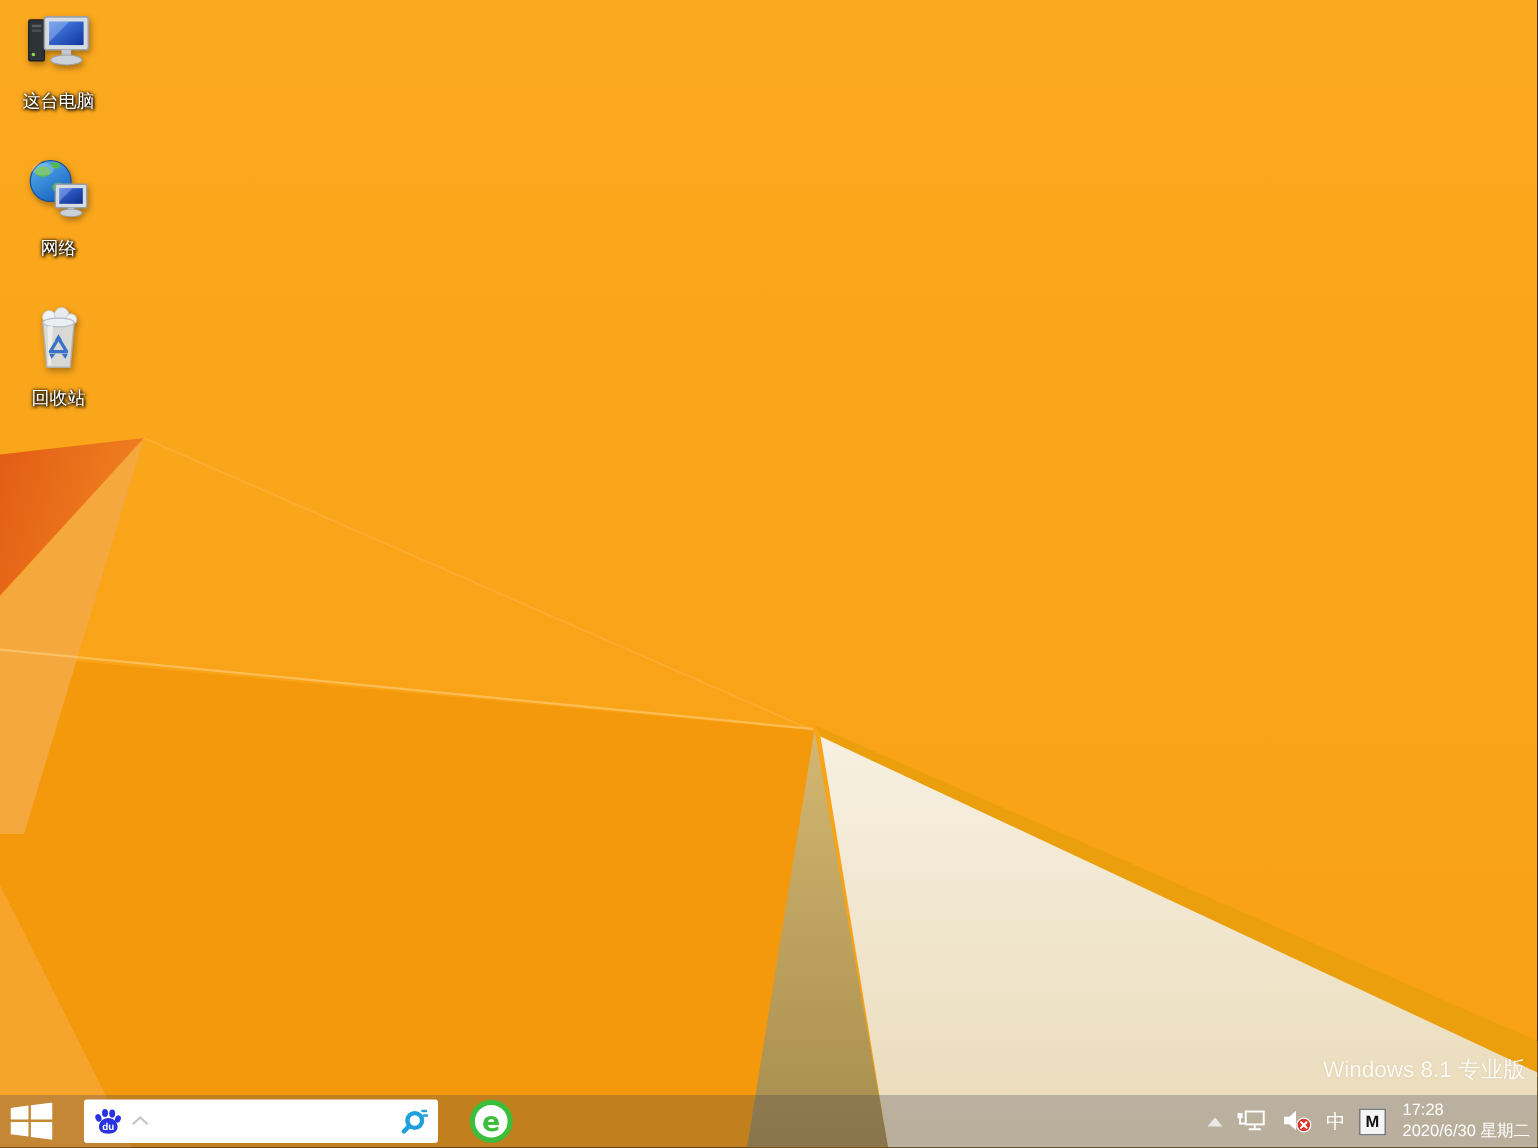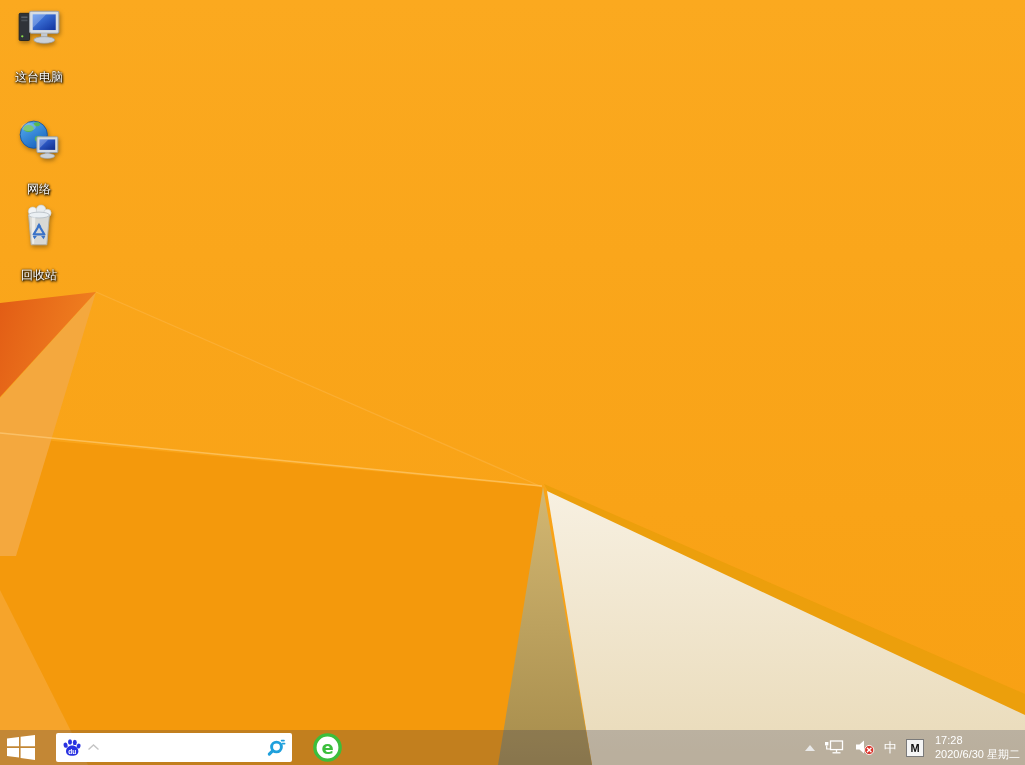--- a/index.html
+++ b/index.html
@@ -7,21 +7,21 @@
     position:relative;width:1025px;height:765px;overflow:hidden;
     font-family:"Liberation Sans","DejaVu Sans",sans-serif;
     -webkit-font-smoothing:antialiased;
   }
   .wallpaper{position:absolute;inset:0;width:100%;height:100%;display:block;}
 
   
   .dicon{position:absolute;left:0;width:78px;text-align:center;cursor:default;}
   .dicon svg{filter:drop-shadow(1px 2px 2px rgba(0,0,0,.35));}
   .dlabel{
-    margin-top:14px;font-size:12px;color:#fff;line-height:14px;
+    margin-top:3px;font-size:12px;color:#fff;line-height:14px;
     text-shadow:0 0 2px #000,1px 1px 2px #000,0 1px 3px rgba(0,0,0,.9);
   }
 
   
   .watermark{
     position:absolute;right:8px;bottom:39px;text-align:right;
     font-size:15px;line-height:24px;color:rgba(255,255,255,.93);
     text-shadow:0 0 1px rgba(120,90,20,.25);
   }
 
@@ -117,21 +117,21 @@
       <circle cx="6" cy="29" r="1.1" fill="#8CE04A"></circle>
       <rect x="13" y="5" width="28" height="21" rx="1.5" fill="#D7DCE2" stroke="#9AA1A9" stroke-width="1"></rect>
       <rect x="16" y="8" width="22" height="15" fill="url(#scr1)"></rect>
       <polygon points="16,8 29,8 16,21" fill="#ffffff" opacity="0.25"></polygon>
       <rect x="24" y="26" width="6" height="3.5" fill="#C2C8CF"></rect>
       <ellipse cx="27" cy="32.5" rx="10" ry="3.2" fill="#CBD1D8" stroke="#9AA1A9" stroke-width="0.7"></ellipse>
     </svg>
     <div class="dlabel">这台电脑</div>
   </div>
 
-  <div class="dicon" style="top:118px;">
+  <div class="dicon" style="top:104px;">
     <svg width="46" height="46" viewBox="0 0 44 44">
       <defs>
         <linearGradient id="glb" x1="0" y1="0" x2="0.6" y2="1">
           <stop offset="0" stop-color="#5BB2F2"></stop>
             <stop offset="1" stop-color="#1A66C0"></stop>
         </linearGradient>
         <linearGradient id="scr2" x1="0" y1="0" x2="1" y2="1">
           <stop offset="0" stop-color="#3B6FE0"></stop>
             <stop offset="1" stop-color="#0E2B8C"></stop>
         </linearGradient>
@@ -160,20 +160,21 @@
       <polygon points="15,14.5 18.5,14.5 17.3,40 15.6,40" fill="#ffffff" opacity="0.55"></polygon>
       <path d="M22,22.5 l5.2,8.6 h-10.4 z" fill="none" stroke="#3A72C8" stroke-width="2.1" stroke-linejoin="round"></path>
       <polygon points="22,20 24.2,23.6 19.8,23.6" fill="#3A72C8"></polygon>
       <polygon points="16,32.5 20,32.5 17.6,35.8" fill="#3A72C8"></polygon>
       <polygon points="28,32.5 24,32.5 26.4,35.8" fill="#3A72C8"></polygon>
     </svg>
     <div class="dlabel">回收站</div>
   </div>
 
   <div class="watermark">
+    <div>Windows 8.1 专业版</div>
   </div>
 
   <div class="taskbar">
 
     <button class="start-button">
       <svg width="28" height="25" viewBox="0 0 28 25">
         <polygon points="0,3.6 12,2 12,11.3 0,11.3" fill="#fff"></polygon>
         <polygon points="13.6,1.8 28,0 28,11.3 13.6,11.3" fill="#fff"></polygon>
         <polygon points="0,13 12,13 12,22.6 0,21.1" fill="#fff"></polygon>
         <polygon points="13.6,13 28,13 28,24.9 13.6,23" fill="#fff"></polygon>

